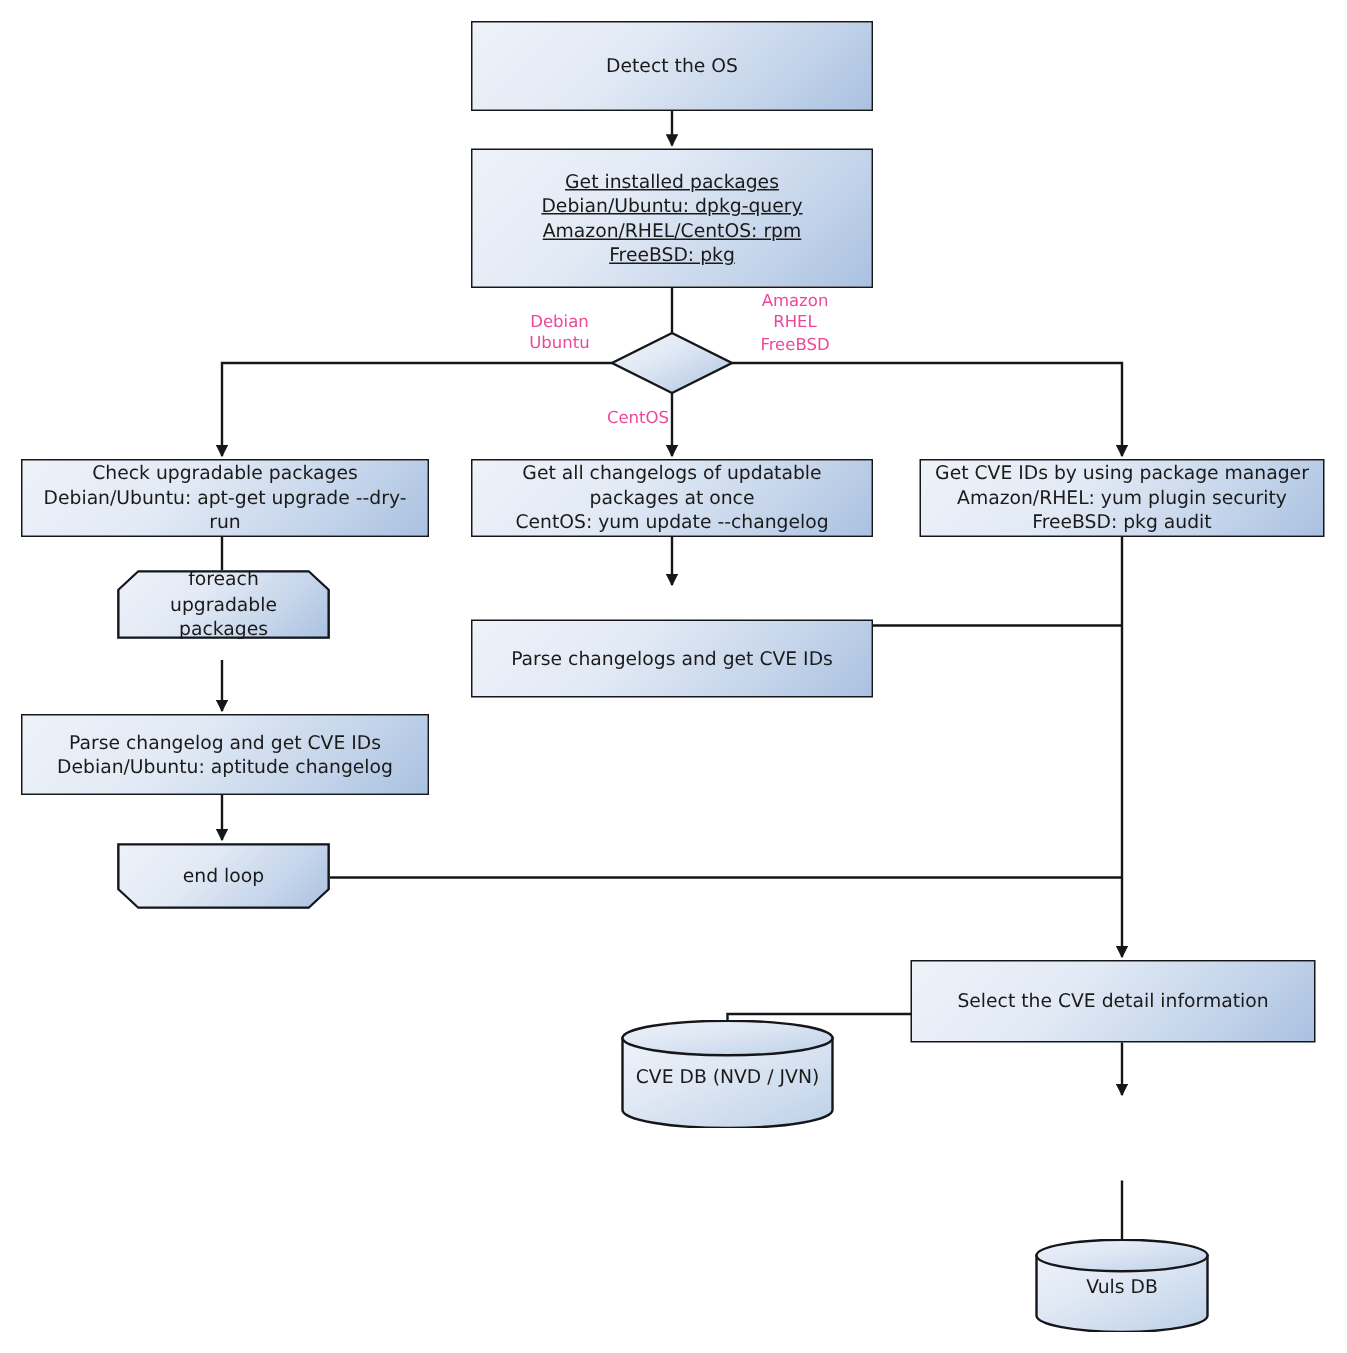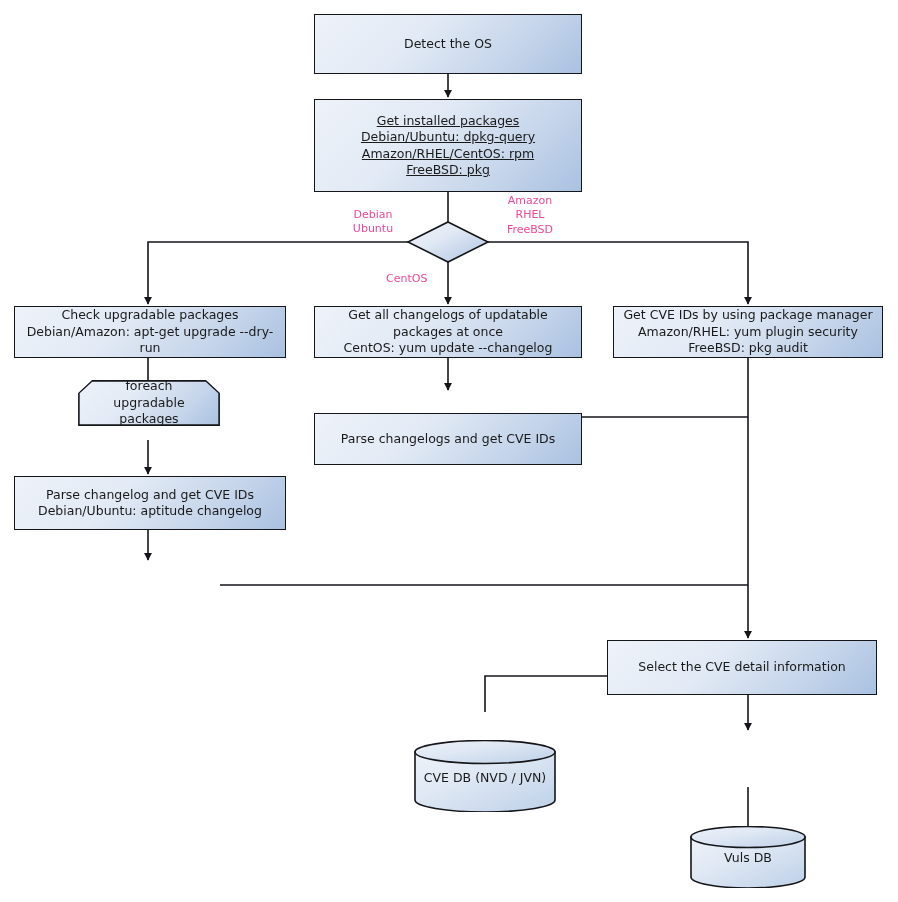--- a/index.html
+++ b/index.html
@@ -162,40 +162,46 @@
     </svg>
   </div>
 
   <div class="edge-label" style="left:338px; top:208px; width:70px; text-align:center;">Debian
 Ubuntu</div>
 
   <div class="edge-label" style="left:492px; top:194px; width:76px; text-align:center;">Amazon
 RHEL
 FreeBSD</div>
 
-  <div class="edge-label" style="left:386px; top:272px; width:60px; text-align:left;">CentOS</div>
+  <div class="edge-label" style="left:386px; top:272px; width:60px; text-align:right;">CentOS</div>
 
   <div class="node proc" style="left:14px; top:306px; width:272px; height:52px;">
     <span class="node-label">Check upgradable packages
-Debian/Amazon: apt-get upgrade --dry-run</span>
+Debian/Ubuntu: apt-get upgrade --dry-run</span>
   </div>
 
   <div class="node loop-start" style="left:78px; top:380px; width:142px; height:46px;">
     <svg class="loop-outline" viewBox="0 0 142 46" preserveAspectRatio="none">
       <path d="M14,0.9 L128,0.9 L141.1,13 L141.1,45.1 L0.9,45.1 L0.9,13 Z"></path>
     </svg>
     <span class="node-label">foreach
 upgradable  packages</span>
   </div>
 
   <div class="node proc" style="left:14px; top:476px; width:272px; height:54px;">
     <span class="node-label">Parse changelog and get  CVE IDs
 Debian/Ubuntu: aptitude changelog</span>
   </div>
 
+  <div class="node loop-end" style="left:78px; top:562px; width:142px; height:44px;">
+    <svg class="loop-outline" viewBox="0 0 142 44" preserveAspectRatio="none">
+      <path d="M0.9,0.9 L141.1,0.9 L141.1,31 L128,43.1 L14,43.1 L0.9,31 Z"></path>
+    </svg>
+    <span class="node-label">end loop</span>
+  </div>
 
   <div class="node proc" style="left:314px; top:306px; width:268px; height:52px;">
     <span class="node-label">Get all changelogs of updatable packages at once
 CentOS: yum update --changelog</span>
   </div>
 
   <div class="node proc" style="left:314px; top:413px; width:268px; height:52px;">
     <span class="node-label">Parse changelogs and get CVE IDs</span>
   </div>
 
@@ -203,21 +209,21 @@
     <span class="node-label">Get CVE IDs by using package manager
 Amazon/RHEL: yum plugin security
 FreeBSD: pkg audit</span>
   </div>
 
   <div class="node proc" style="left:607px; top:640px; width:270px; height:55px;">
     <span class="node-label">Select the CVE detail information</span>
   </div>
 
 
-  <div class="db" style="left:414px; top:740px; width:142px; height:72px;">
+  <div class="db" style="left:414px; top:680px; width:142px; height:72px;">
     <svg width="142" height="72" viewBox="0 0 142 72">
       <defs>
         <linearGradient id="gradDb1" x1="0" y1="0" x2="1" y2="1">
           <stop offset="0%" stop-color="#eef2f9"></stop>
           <stop offset="40%" stop-color="#dfe8f4"></stop>
           <stop offset="100%" stop-color="#bdd0e8"></stop>
         </linearGradient>
       </defs>
       <path d="M1,12 L1,60 A70,12 0 0 0 141,60 L141,12 Z" fill="url(#gradDb1)" stroke="#15161a" stroke-width="1.6"></path>
       <ellipse cx="71" cy="12" rx="70" ry="11.5" fill="url(#gradDb1)" stroke="#15161a" stroke-width="1.6"></ellipse>

